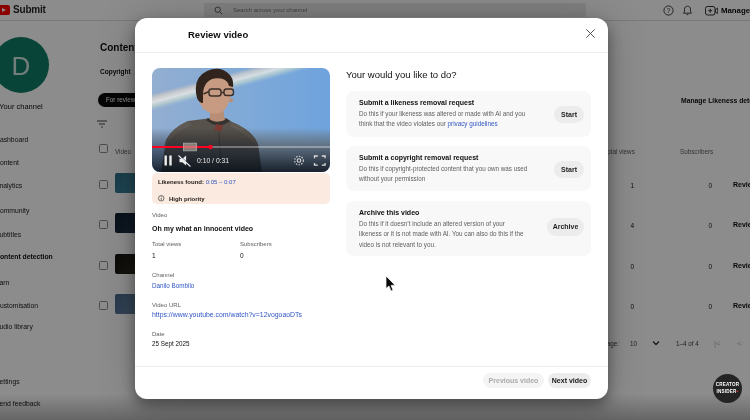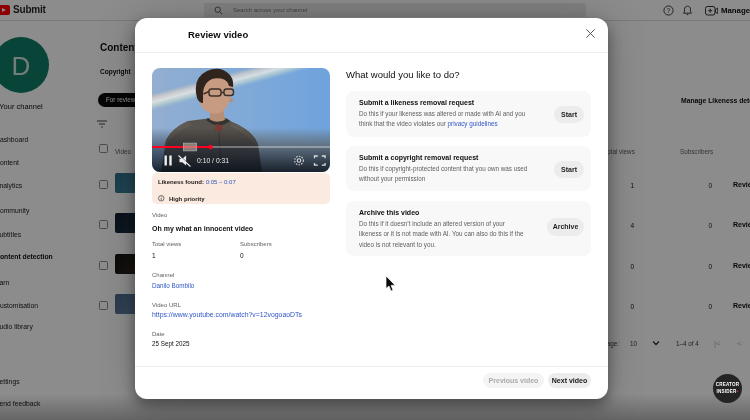--- a/index.html
+++ b/index.html
@@ -259,21 +259,21 @@
   <div class="lbl" style="left:105px;top:222.5px">Subscribers</div>
   <div class="val" style="left:17px;top:234px">1</div>
   <div class="val" style="left:105px;top:234px">0</div>
   <div class="lbl" style="left:17px;top:254px">Channel</div>
   <div class="val link" style="left:17px;top:263.5px;font-size:6.3px;">Danilo Bombilo</div>
   <div class="lbl" style="left:17px;top:283.5px">Video URL</div>
   <div class="val link" style="left:17px;top:293px;font-size:6.9px;">https://www.youtube.com/watch?v=12vogoaoDTs</div>
   <div class="lbl" style="left:17px;top:313px">Date</div>
   <div class="val" style="left:17px;top:321.5px;font-size:6.3px;">25 Sept 2025</div>
 
-  <div id="q">What would you like to do?</div>
+  <div id="q">Your would you like to do?</div>
   <div class="card" style="top:72.5px;height:46px;">
     <div class="ctitle" style="top:8px">Submit a likeness removal request</div>
     <div class="cdesc" style="top:18.5px">Do this if your likeness was altered or made with AI and you<br>think that the video violates our <span class="link">privacy guidelines</span></div>
     <div class="pill" style="left:208px;top:15px;width:30px;height:17px;line-height:17px;">Start</div>
   </div>
   <div class="card" style="top:127.5px;height:45.5px;">
     <div class="ctitle" style="top:8px">Submit a copyright removal request</div>
     <div class="cdesc" style="top:18.5px">Do this if copyright-protected content that you own was used<br>without your permission</div>
     <div class="pill" style="left:208px;top:15px;width:30px;height:17px;line-height:17px;">Start</div>
   </div>

